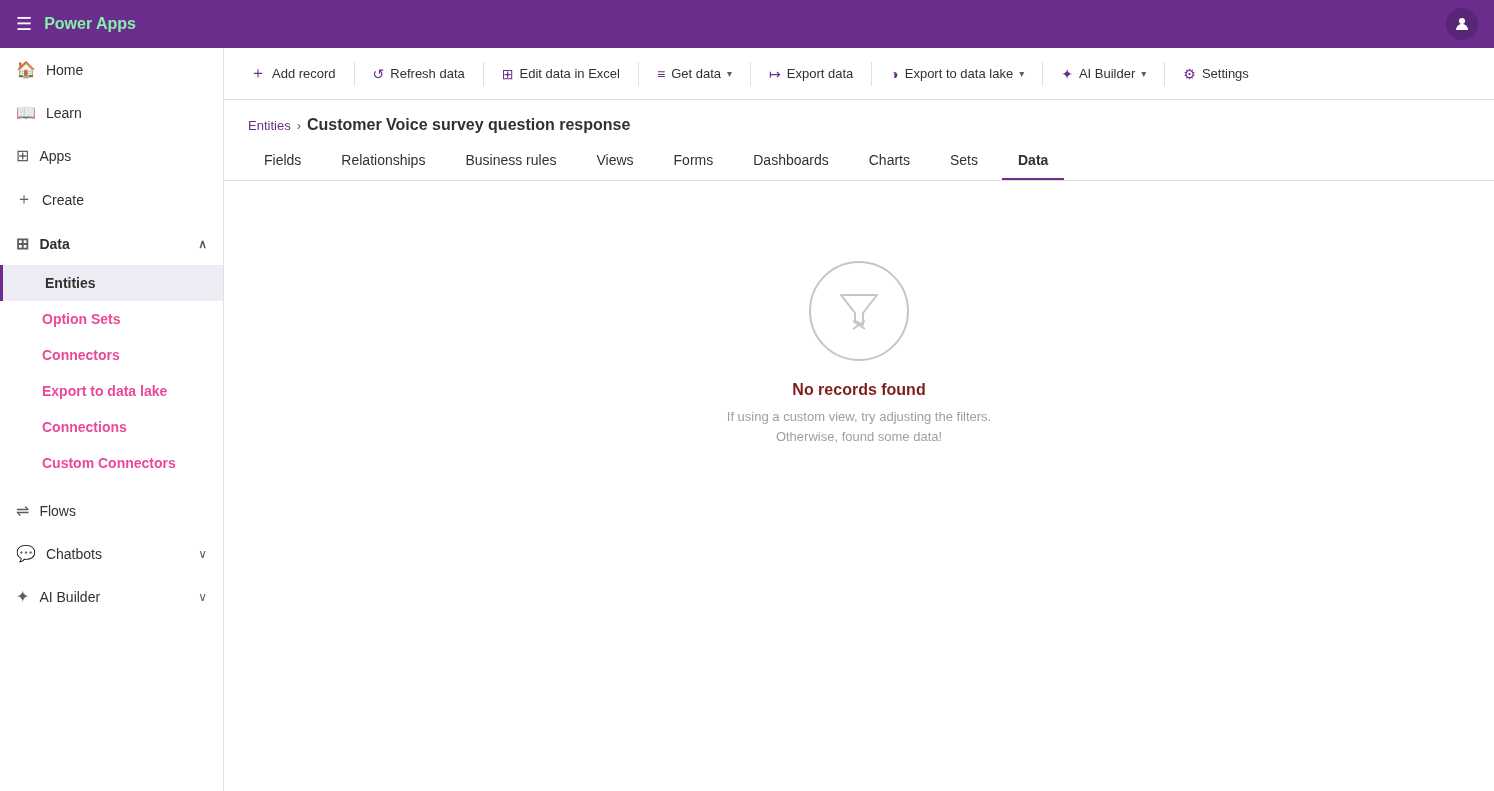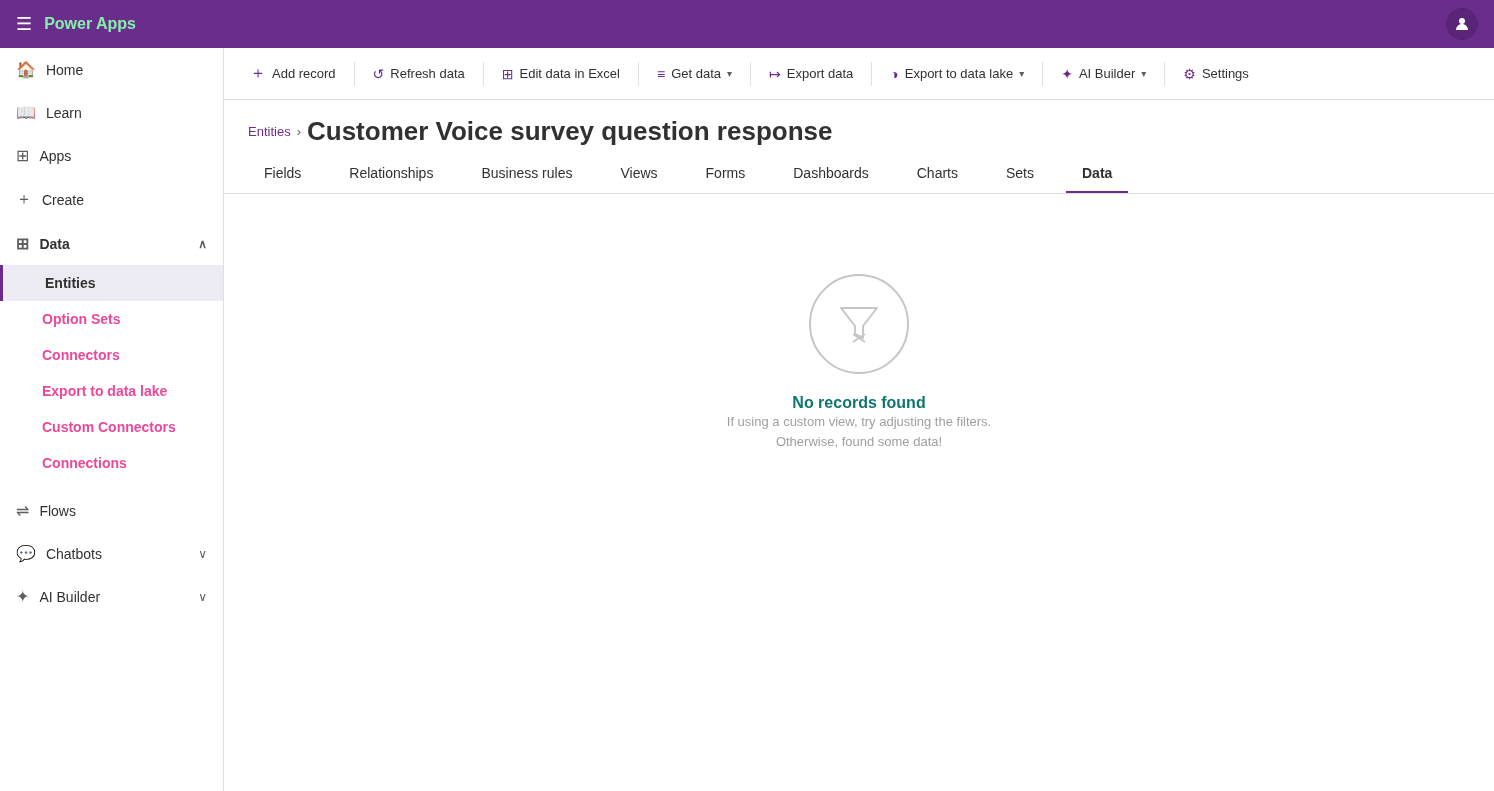--- a/index.html
+++ b/index.html
@@ -98,29 +98,29 @@
     .breadcrumb {
       display: flex;
       align-items: center;
       padding: 16px 24px 8px;
       font-size: 13px;
       color: #605e5c;
       gap: 6px;
     }
     .breadcrumb a { color: #6b2d8b; text-decoration: none; cursor: pointer; }
     .breadcrumb-separator { color: #605e5c; }
-    .breadcrumb-current { font-size: 26px; font-weight: 600; color: #323130; }
+    .breadcrumb-current { font-size: 16px; font-weight: 600; color: #323130; }
 
     
     .tabs {
       display: flex;
       align-items: center;
       padding: 0 24px;
       border-bottom: 1px solid #e0e0e0;
-      gap: 16px;
+      gap: 8px;
     }
     .tab-item {
       padding: 10px 16px;
       cursor: pointer;
       font-size: 14px;
       color: #323130;
       border-bottom: 2px solid transparent;
       white-space: nowrap;
     }
     .tab-item.active {
@@ -144,22 +144,22 @@
       border-radius: 50%;
       border: 2px solid #c8c6c4;
       display: flex;
       align-items: center;
       justify-content: center;
       margin-bottom: 20px;
     }
     .empty-state h3 {
       font-size: 16px;
       font-weight: 600;
-      color: #0f766e;
-      margin-bottom: 0;
+      color: #7f1d1d;
+      margin-bottom: 8px;
     }
     .empty-state p {
       font-size: 13px;
       color: #a19f9d;
       text-align: center;
       line-height: 1.5;
     }
   </style>
 </head>
 <body>
@@ -206,24 +206,24 @@
     <div class="sidebar-sub-item">
       <span>Option Sets</span>
     </div>
     <div class="sidebar-sub-item">
       <span>Connectors</span>
     </div>
     <div class="sidebar-sub-item">
       <span>Export to data lake</span>
     </div>
     <div class="sidebar-sub-item">
+      <span>Connections</span>
+    </div>
+    <div class="sidebar-sub-item">
       <span>Custom Connectors</span>
-    </div>
-    <div class="sidebar-sub-item">
-      <span>Connections</span>
     </div>
 
     <div class="sidebar-item" style="margin-top:8px;">
       <span class="icon">⇌</span>
       <span>Flows</span>
     </div>
     <div class="sidebar-item">
       <span class="icon">💬</span>
       <span>Chatbots</span>
       <span class="chevron">∨</span>

